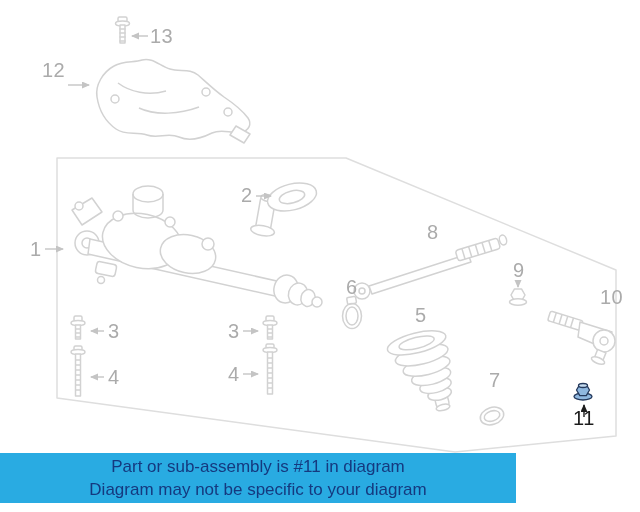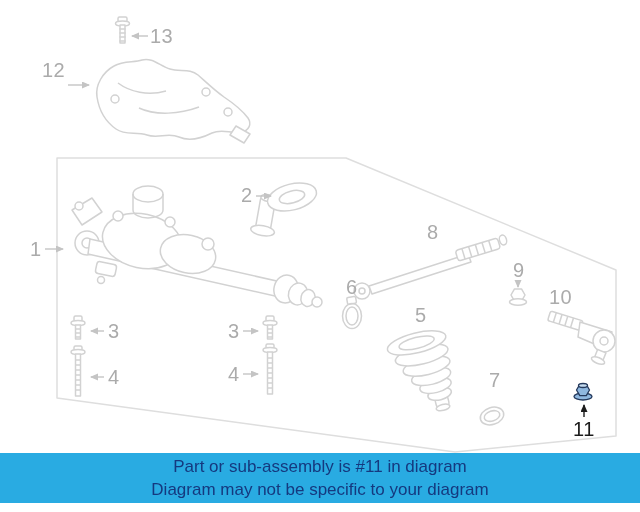--- a/index.html
+++ b/index.html
@@ -3,21 +3,21 @@
 <meta charset="utf-8">
 <style>
   * { margin:0; padding:0; box-sizing:border-box; }
   html,body { width:640px; height:512px; background:#ffffff; overflow:hidden;
               font-family:"Liberation Sans", sans-serif; }
   .screen { position:relative; width:640px; height:512px; background:#ffffff;padding-left:27px; }
   svg.art { position:absolute; left:0; top:0; }
   .plabel { position:absolute; font-size:20px; line-height:20px; color:#ababab;
             letter-spacing:.5px; user-select:none; }
   .plabel.hl { color:#1c1c1c; }
-  .banner { position:absolute; left:0; top:453px; width:640px; height:50px;
+  .banner { position:absolute; left:0; top:453px; width:516px; height:50px;
             background:#29abe2; color:#15397f; display:flex; flex-direction:column;
             align-items:center; justify-content:center; gap:1px;
             font-size:17px; line-height:22px; }
 </style>
 </head>
 <body>
 
 <div class="screen">
 
   <svg class="art" width="640" height="455" viewBox="0 0 640 455">
@@ -223,21 +223,21 @@
   <span class="plabel" style="left:241px; top:185px">2</span>
   <span class="plabel" style="left:108px; top:321px">3</span>
   <span class="plabel" style="left:228px; top:321px">3</span>
   <span class="plabel" style="left:108px; top:367px">4</span>
   <span class="plabel" style="left:228px; top:364px">4</span>
   <span class="plabel" style="left:415px; top:305px">5</span>
   <span class="plabel" style="left:346px; top:277px">6</span>
   <span class="plabel" style="left:489px; top:370px">7</span>
   <span class="plabel" style="left:427px; top:222px">8</span>
   <span class="plabel" style="left:513px; top:260px">9</span>
-  <span class="plabel" style="left:549px; top:287px">10</span>
-  <span class="plabel hl" style="left:573px; top:419px">11</span>
+  <span class="plabel" style="left:600px; top:287px">10</span>
+  <span class="plabel hl" style="left:573px; top:408px">11</span>
 
   <div class="banner">
     <div>Part or sub-assembly is #11 in diagram</div>
     <div>Diagram may not be specific to your diagram</div>
   </div>
 
 </div>
 
 </body></html>

